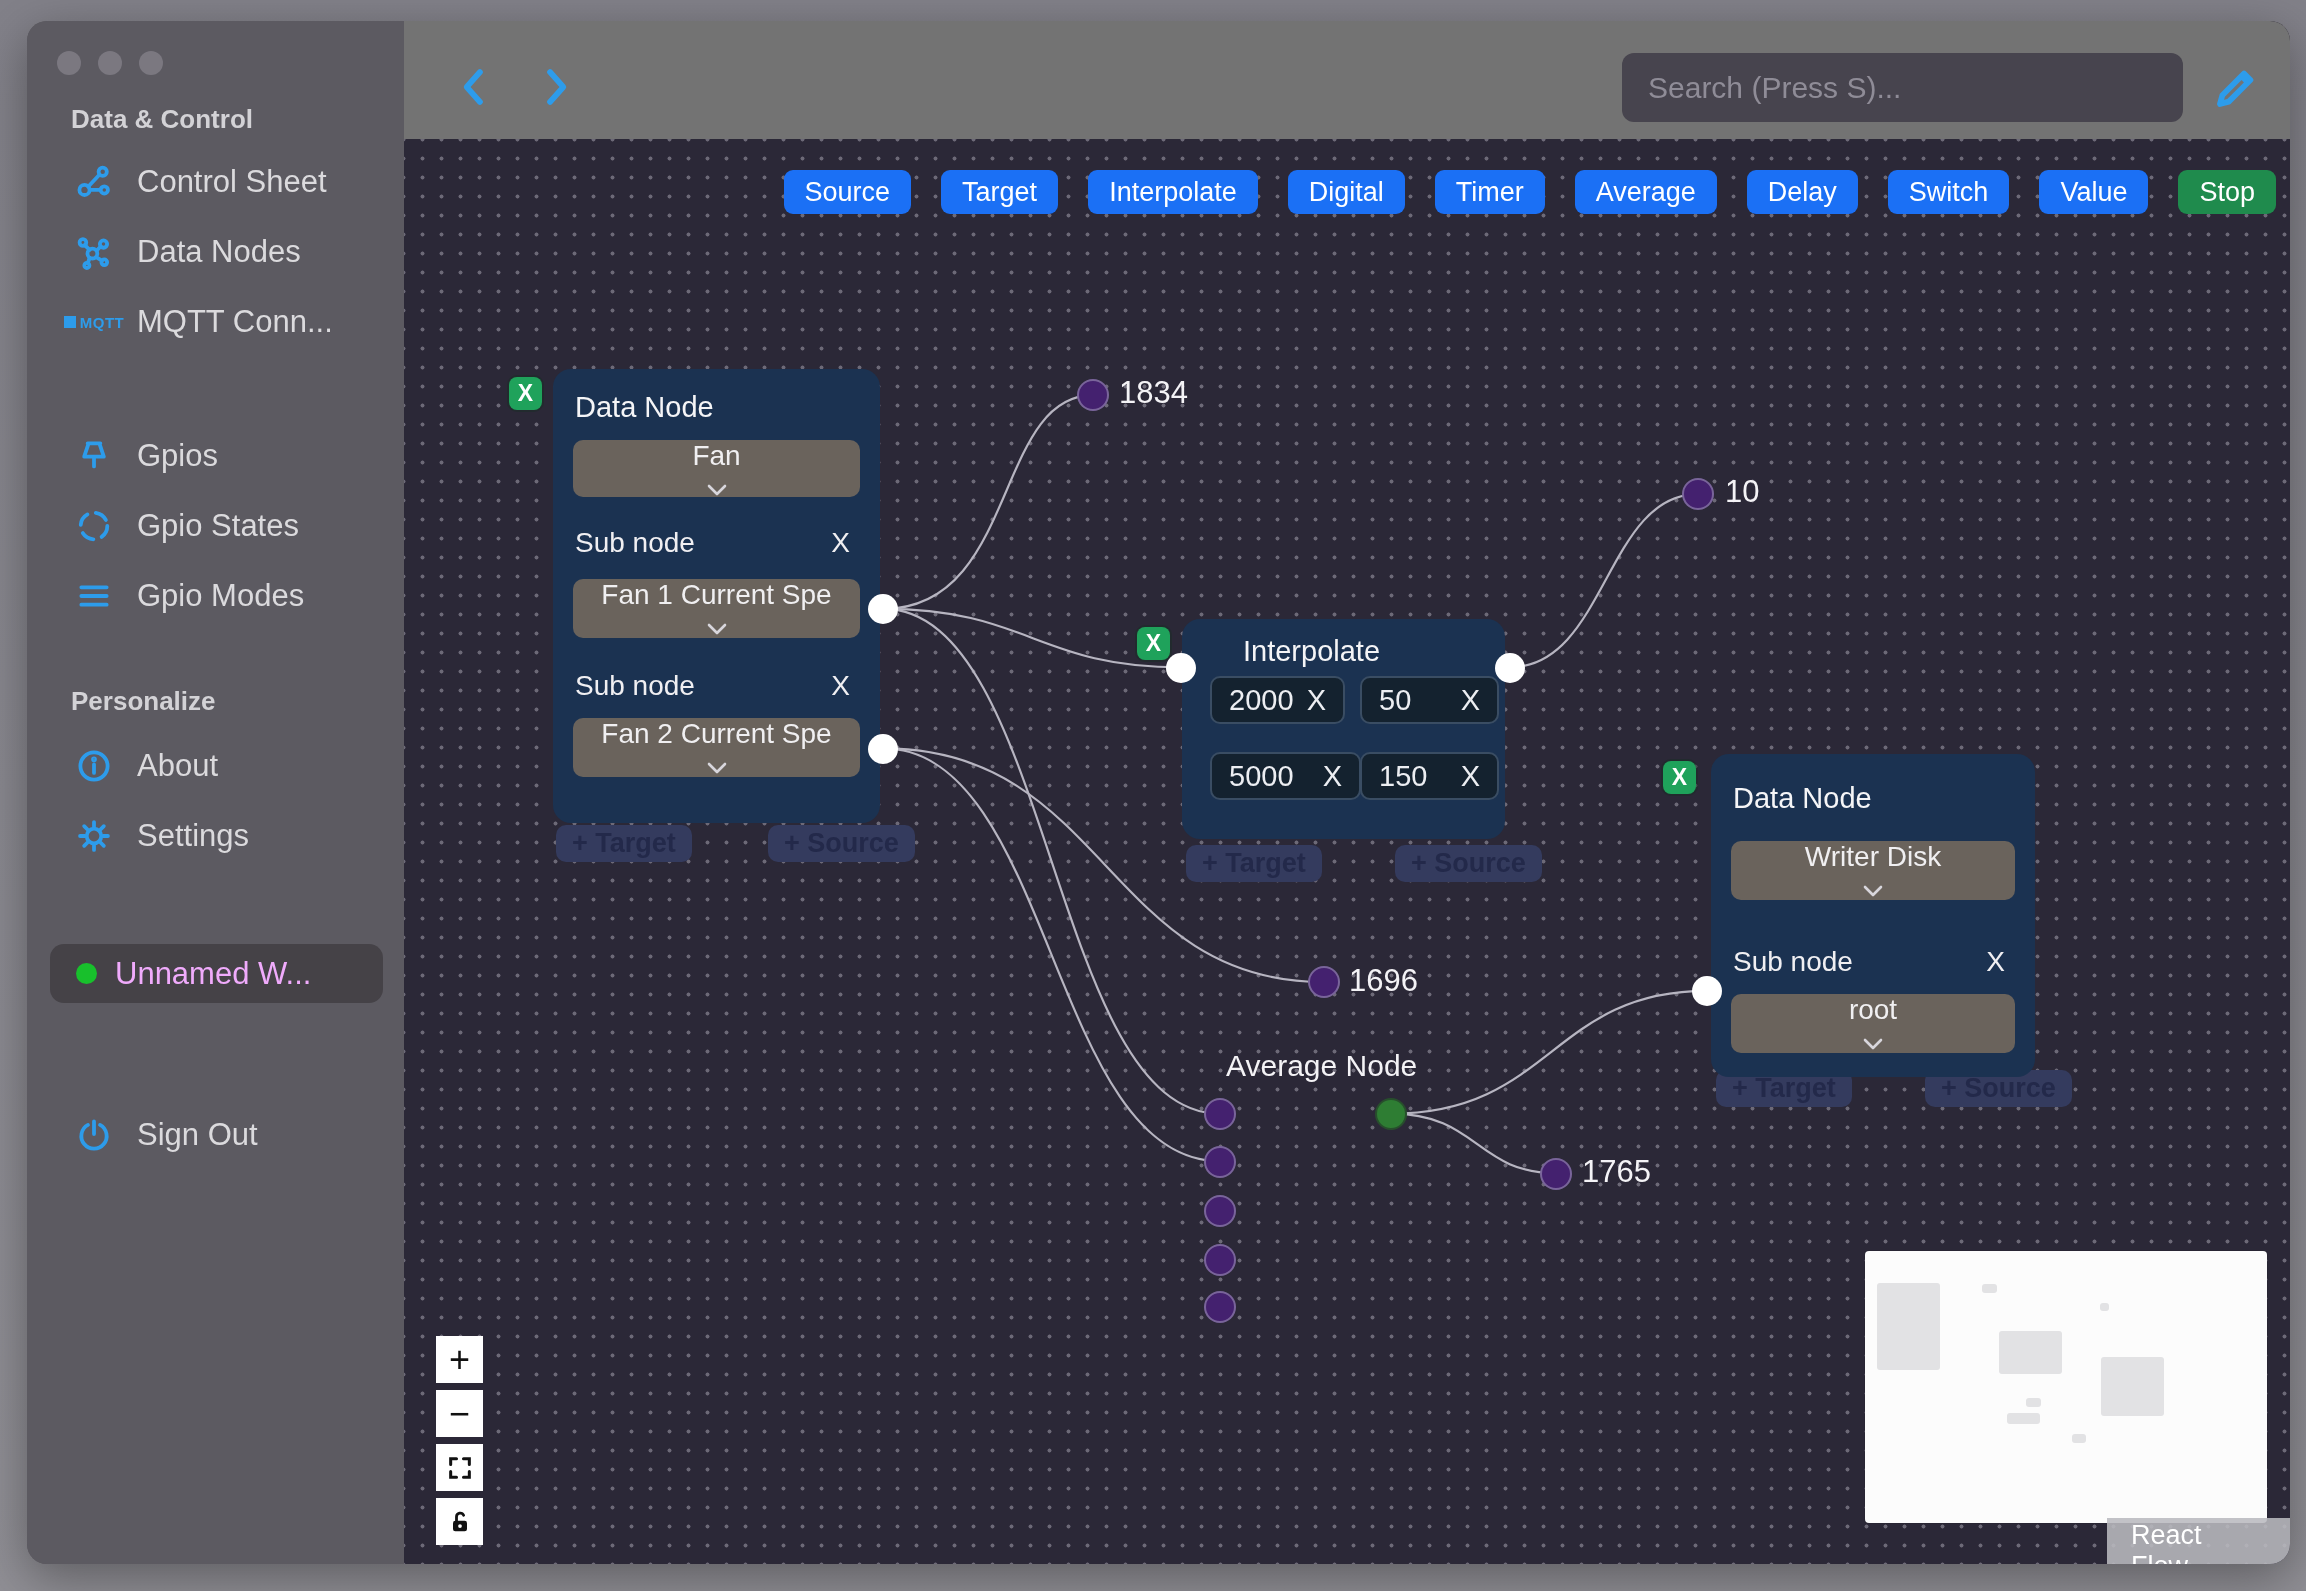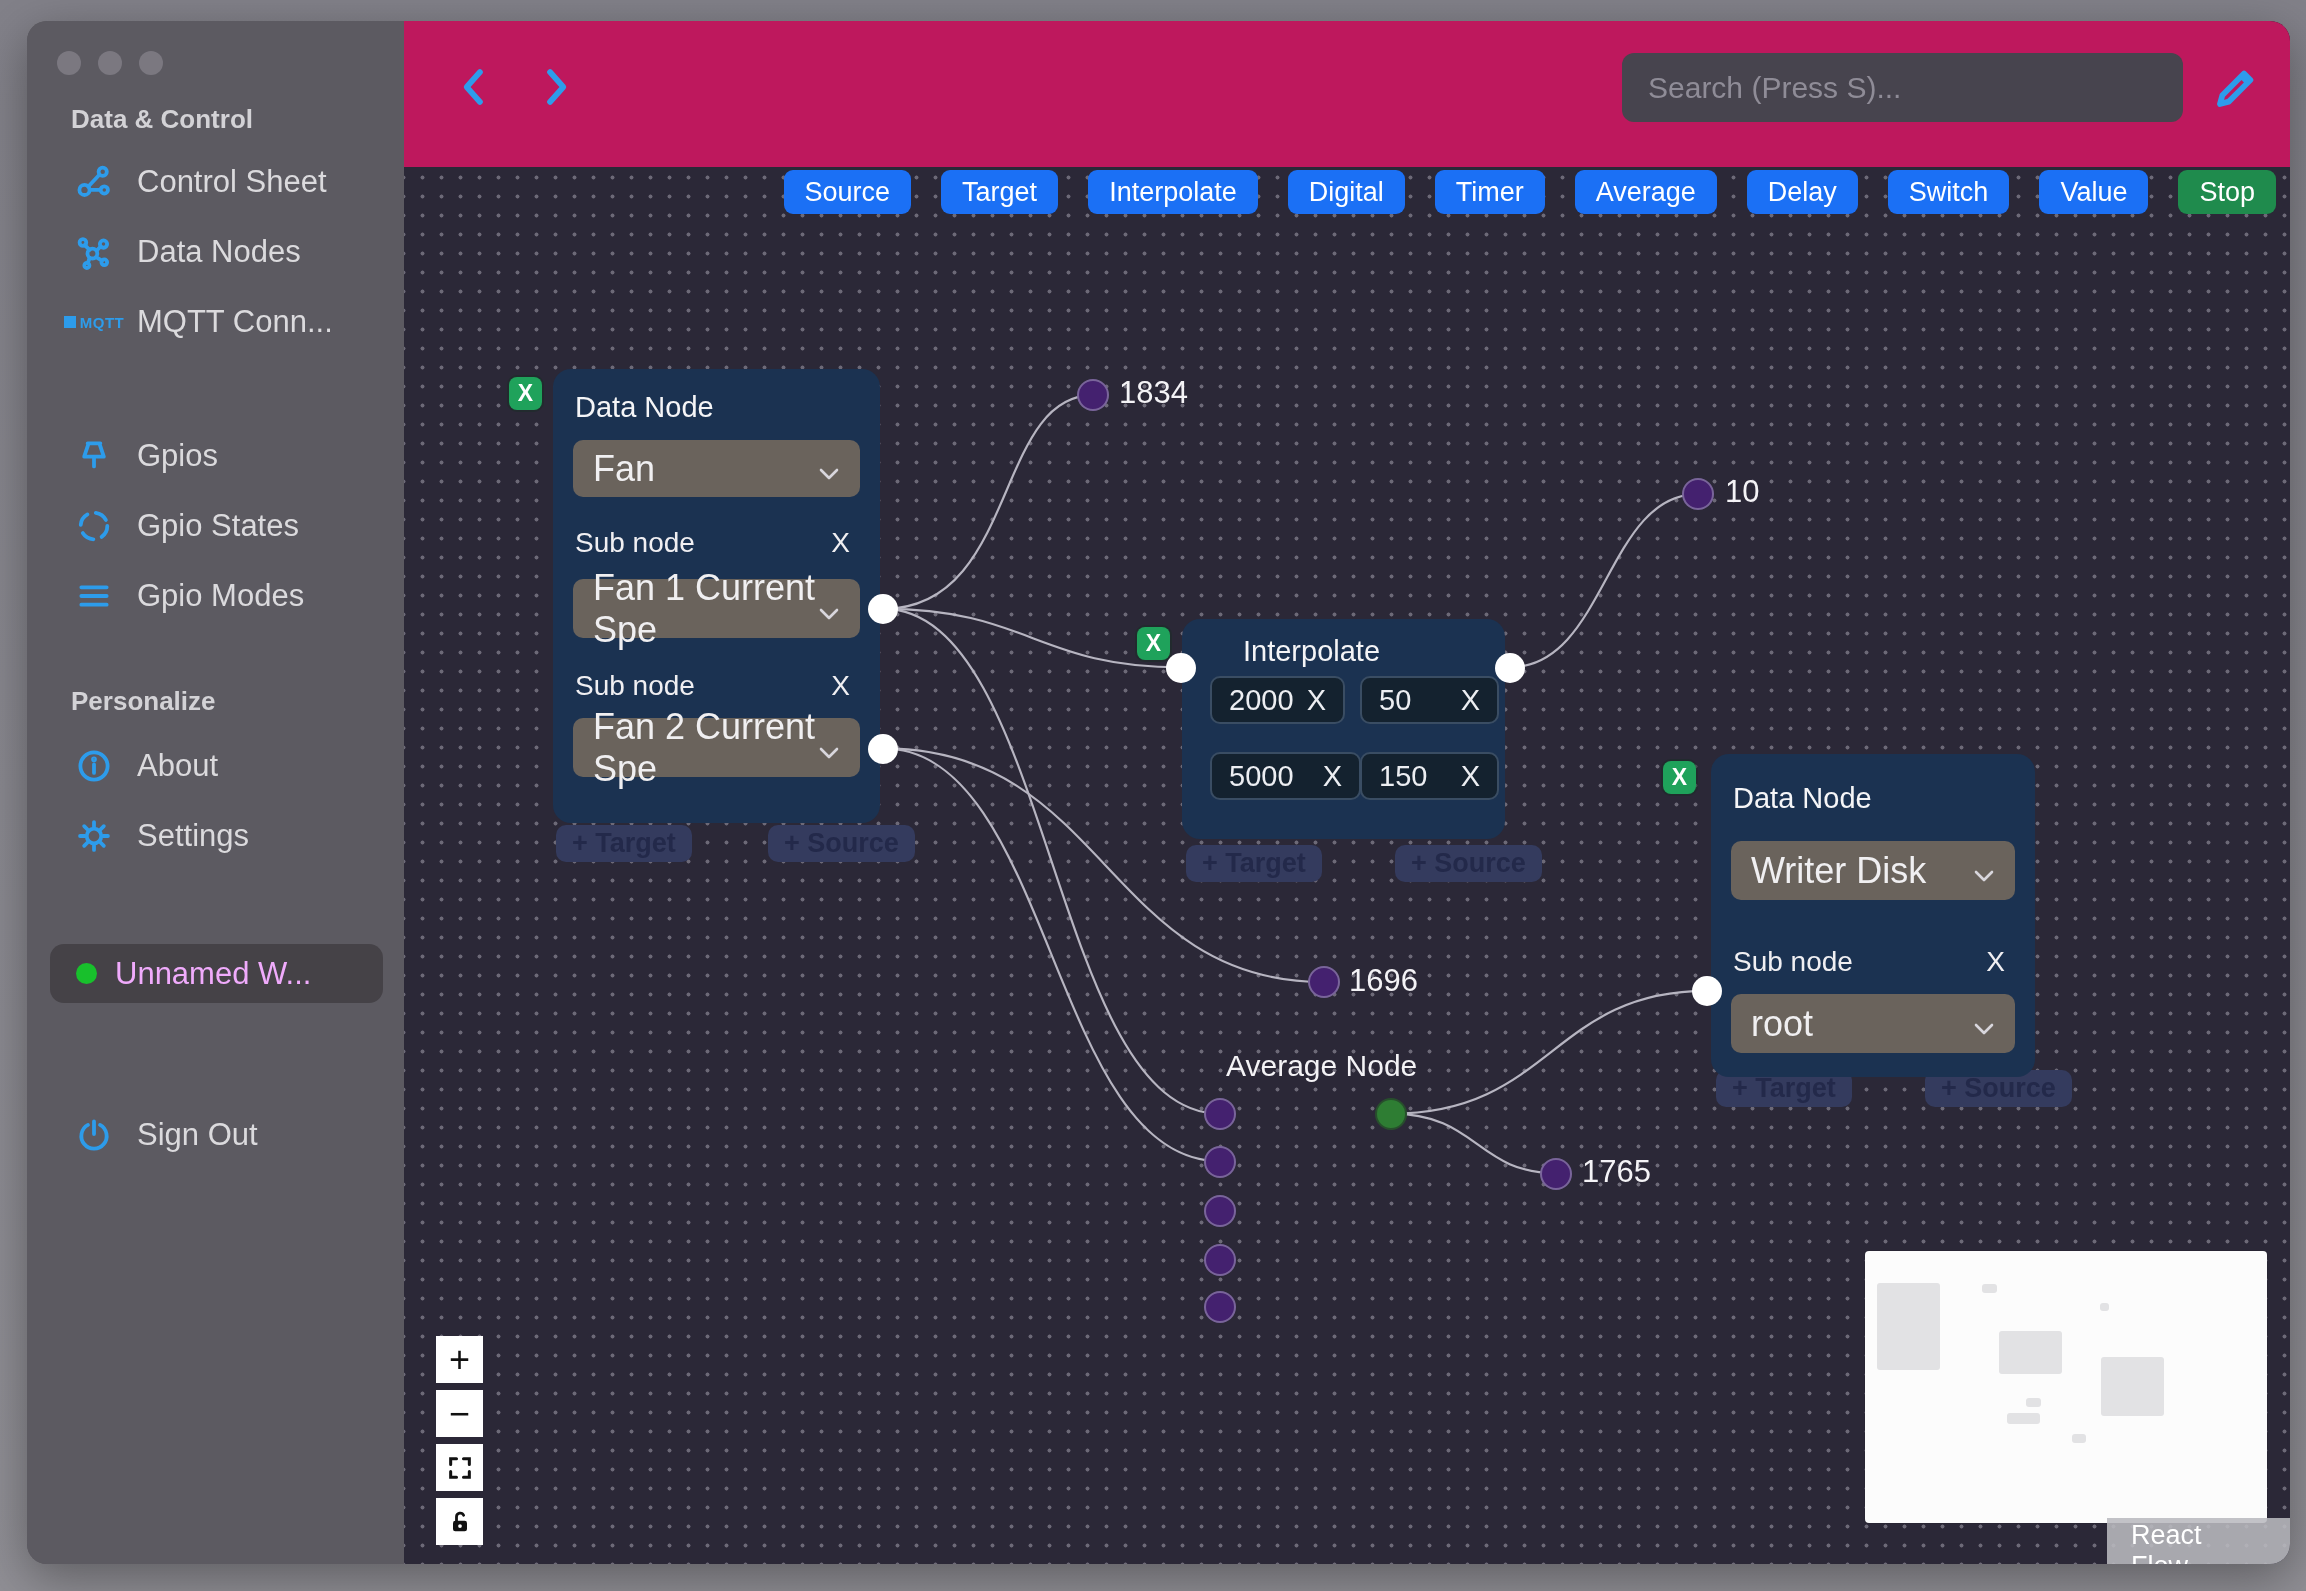--- a/index.html
+++ b/index.html
@@ -28,21 +28,21 @@
   .mqtt-txt{font-size:15px;font-weight:700;color:#2d9ceb;letter-spacing:0.5px;}
   .wf-pill{position:absolute;left:23px;top:923px;width:333px;height:59px;background:#454247;
     border-radius:14px;display:flex;align-items:center;padding-left:26px;gap:18px;cursor:pointer;box-sizing:border-box;}
   .wf-dot{width:21px;height:21px;border-radius:50%;background:#18c02c;flex:none;}
   .wf-label{color:#f0abfc;font-size:31px;}
   
   .main{position:absolute;left:377px;top:0;right:0;bottom:0;background:#2b2837;overflow:hidden;}
   .dots-layer{position:absolute;inset:0;
     background-image:radial-gradient(circle, rgba(214,212,224,.38) 1.7px, transparent 2.3px);
     background-size:19px 19px;background-position:9px 14px;}
-  .topbar{position:absolute;top:0;left:0;right:0;height:146px;background:#be185d;z-index:40;}
+  .topbar{position:absolute;top:0;left:0;right:0;height:118px;background:#737373;z-index:40;}
   .nav-btn{position:absolute;top:44px;width:40px;height:44px;cursor:pointer;}
   .nav-btn svg{stroke:#2d9ceb;fill:none;stroke-width:3.4;stroke-linecap:round;stroke-linejoin:round;}
   .nav-back{left:51px;}
   .nav-fwd{left:131px;}
   .search-input{position:absolute;left:1218px;top:32px;width:561px;height:69px;background:#47444e;
     border:none;border-radius:12px;color:#d8d6dc;font-size:30px;padding:0 26px;box-sizing:border-box;outline:none;
     font-family:"Liberation Sans","DejaVu Sans",sans-serif;}
   .search-input::placeholder{color:#8f8c97;}
   .pencil-btn{position:absolute;left:1806px;top:40px;width:53px;height:53px;cursor:pointer;}
   .pencil-btn svg{stroke:#2d9ceb;fill:none;stroke-width:2.6;stroke-linecap:round;stroke-linejoin:round;}
@@ -51,21 +51,21 @@
   .tb-btn{height:44px;line-height:44px;padding:0 21px;background:#1b70f5;color:#ffffff;
     font-size:27px;border-radius:9px;cursor:pointer;white-space:nowrap;}
   .tb-btn.stop{background:#1f8b4d;}
   
   .edges{position:absolute;left:0;top:0;z-index:5;}
   .edges path{stroke:#b7b5c1;stroke-width:2.2;fill:none;}
   
   .node{position:absolute;background:#1b3251;border-radius:18px;color:#f1f1f4;z-index:10;}
   .node-title{position:absolute;font-size:29px;font-weight:500;color:#f5f5f7;}
   .dropdown{position:absolute;background:#6a635c;border-radius:10px;display:flex;align-items:center;
-    justify-content:space-between;color:#f0eff1;font-size:36px;padding:0 20px;box-sizing:border-box;cursor:pointer;}
+    justify-content:space-between;color:#f0eff1;font-size:28px;padding:0 20px;box-sizing:border-box;cursor:pointer;flex-direction:column;}
   .dd-chevron svg{stroke:#d8d6dc;fill:none;stroke-width:2.6;stroke-linecap:round;stroke-linejoin:round;}
   .sub-row{position:absolute;display:flex;justify-content:space-between;font-size:28px;color:#f0eff2;}
   .remove-x{cursor:pointer;font-weight:500;}
   .del-btn{position:absolute;width:33px;height:33px;background:#1fa25b;border-radius:8px;color:#fff;
     font-size:23px;font-weight:700;display:flex;align-items:center;justify-content:center;cursor:pointer;z-index:12;
     box-shadow:0 0 0 2px rgba(25,45,35,.45);}
   .ibox{position:absolute;background:#14222f;border:2px solid #3a4d63;border-radius:10px;display:flex;
     justify-content:space-between;align-items:center;padding:0 17px;font-size:29px;height:48px;box-sizing:border-box;color:#eceef2;}
   .badge{position:absolute;background:#343b5e;color:#23294a;font-size:27px;font-weight:700;
     padding:3px 16px;border-radius:10px;z-index:4;cursor:pointer;white-space:nowrap;}

